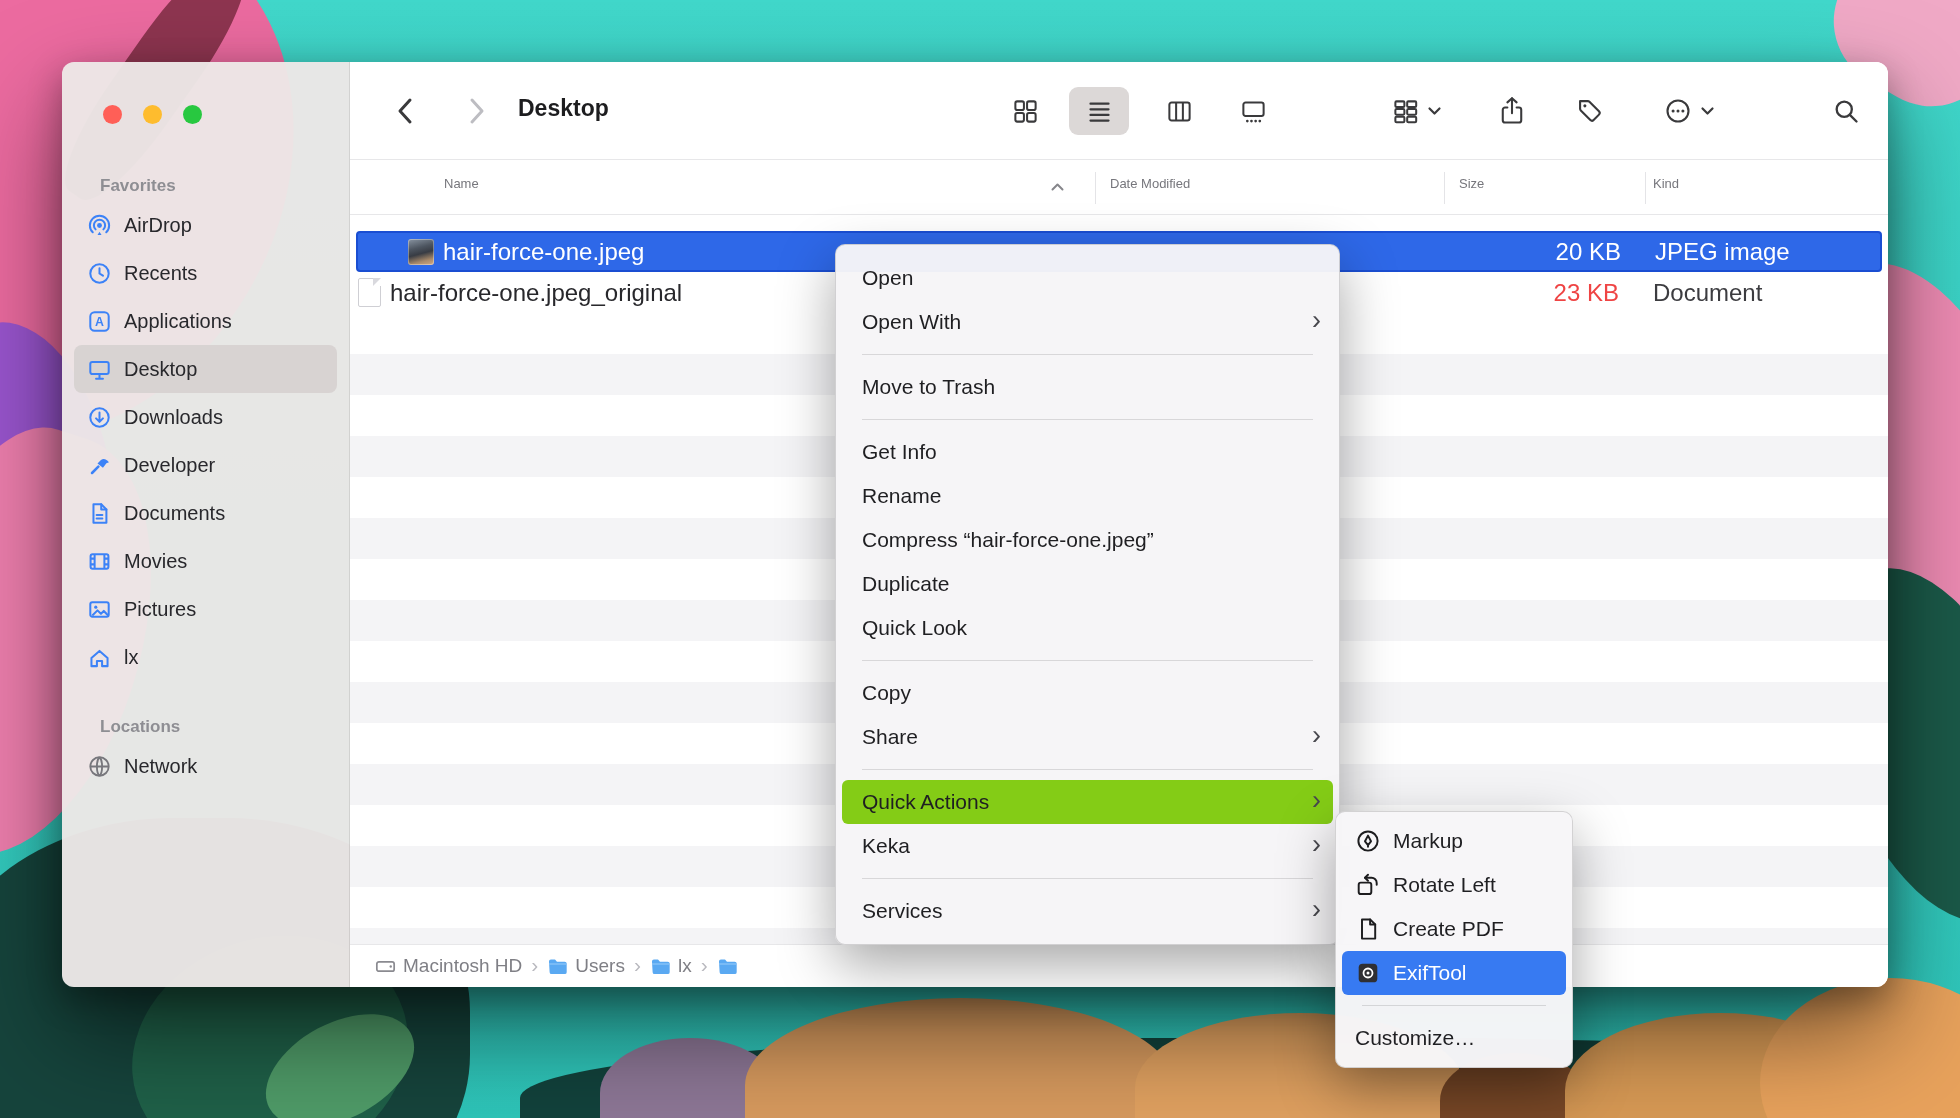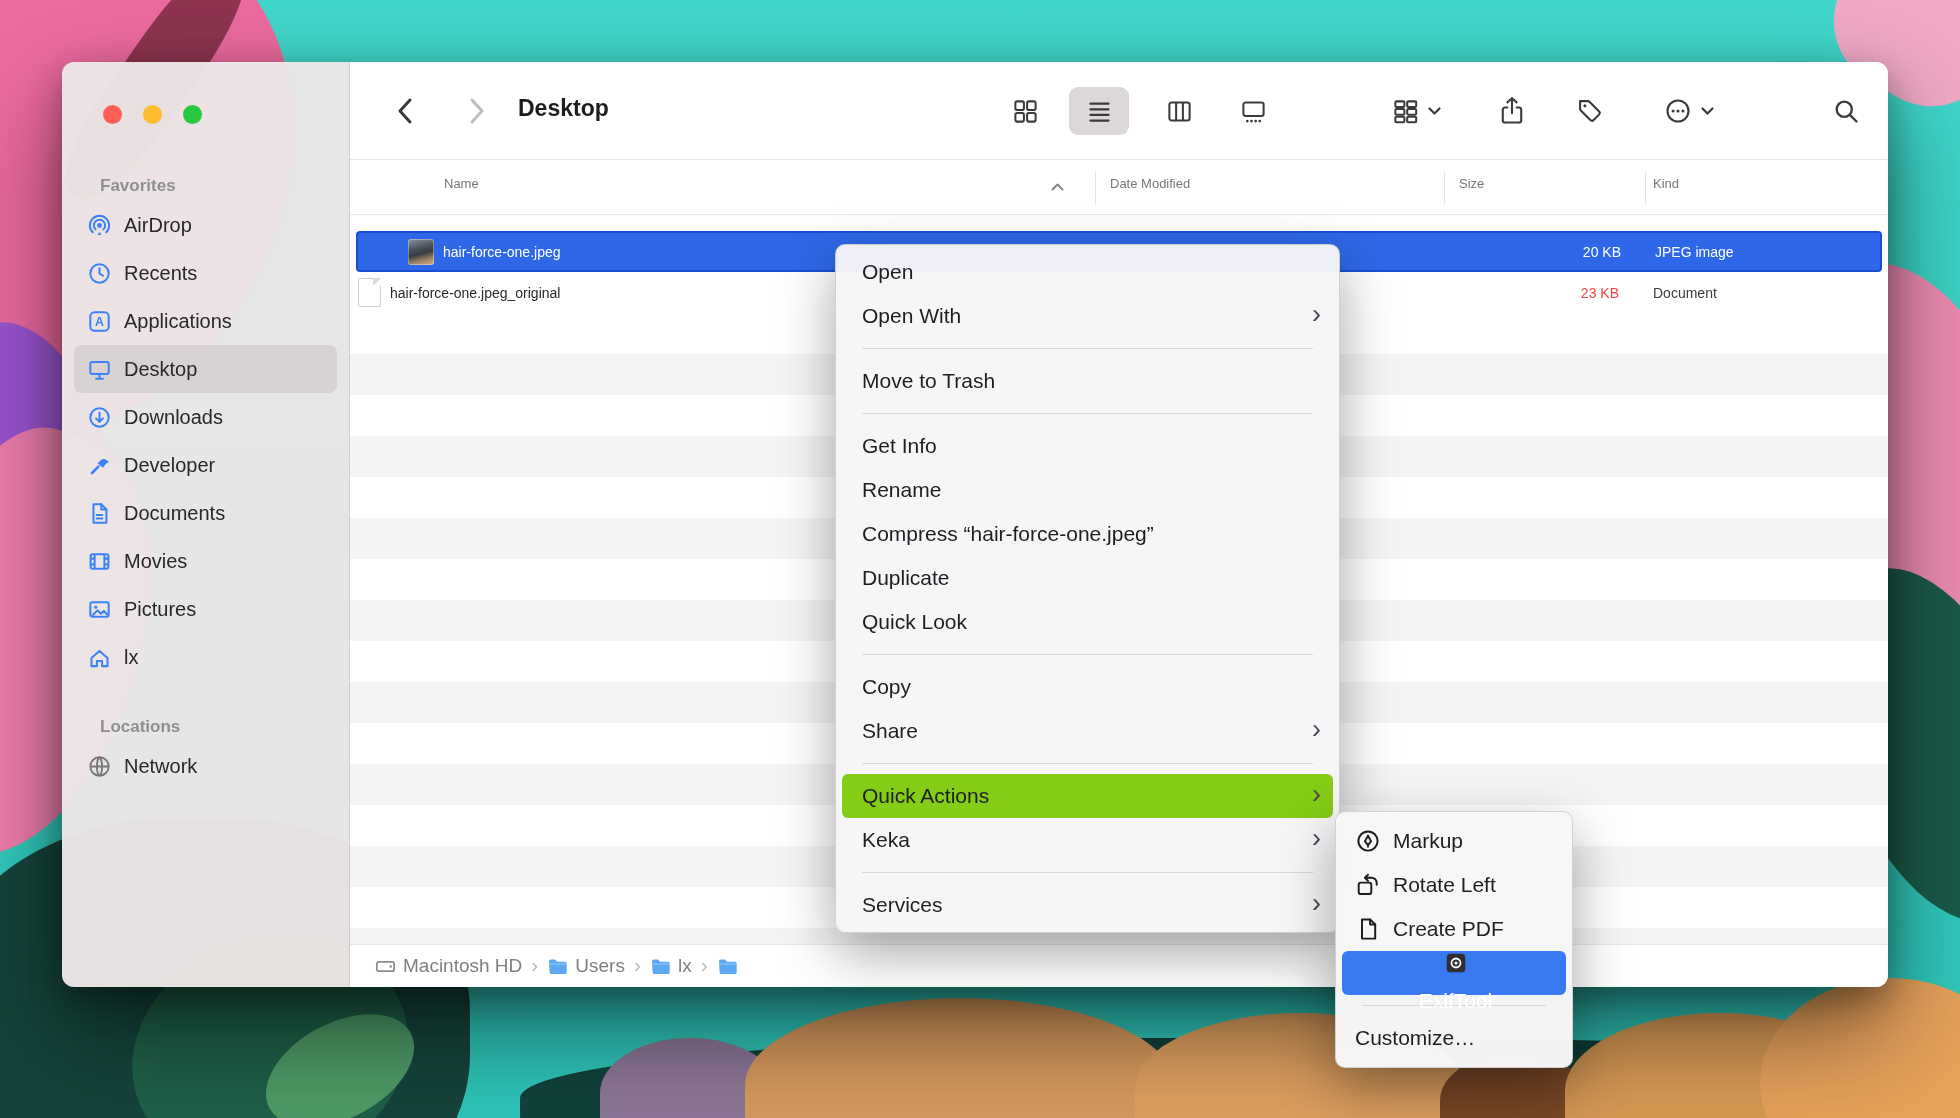--- a/index.html
+++ b/index.html
@@ -57,21 +57,21 @@
   .col-name{ left:94px; } .col-date{ left:760px; } .col-size{ left:1109px; } .col-kind{ left:1303px; }
   .sortchev { position:absolute; left:700px; top:20px; color:#86868b; }
   .vsep { position:absolute; top:12px; width:1px; height:32px; background:#e4e4e7; }
   .vsep.s1{left:745px;} .vsep.s2{left:1094px;} .vsep.s3{left:1295px;}
 
   
   .rows { position:absolute; top:153px; bottom:43px; left:0; right:0; background:#fff; }
   .stripes { position:absolute; left:0; right:0; top:139px; bottom:0;
     background:repeating-linear-gradient(180deg,#f4f4f6 0 41px,#ffffff 41px 82px); }
   .frow { position:absolute; left:6px; right:6px; height:41px; display:flex; align-items:center;
-    font-size:14px; color:#28282c; box-sizing:border-box; }
+    font-size:24px; color:#28282c; box-sizing:border-box; }
   .frow.r1 { top:16px; } .frow.r2 { top:57px; }
   .frow.selected { background:#2e68e8; border:2px solid #1a4ed2; border-radius:4px; color:#fff; }
   .cell-icon { margin-left:52px; flex:0 0 auto; }
   .frow.selected .cell-icon { margin-left:50px; }
   .c-name { margin-left:9px; font-weight:400; }
   .c-size { position:absolute; left:1088px; width:175px; text-align:right; }
   .c-kind { position:absolute; left:1297px; }
   .icon-thumb { width:26px; height:26px; border-radius:3px;
     background:linear-gradient(165deg,#8a95a3 0%,#4d5560 35%,#383c44 55%,#a98a6a 80%,#d3ab83 100%);
     box-shadow:inset 0 0 0 1px rgba(255,255,255,.35); }
@@ -84,34 +84,34 @@
   
   .pathbar { position:absolute; left:0; right:0; bottom:0; height:43px; box-sizing:border-box;
     border-top:1px solid #e7e7e9; background:#fff; border-radius:0 0 12px 0;
     display:flex; align-items:center; padding-left:25px; gap:9px; font-size:19px; color:#7f7f85; }
   .pitem { display:flex; align-items:center; gap:7px; }
   .psep { color:#b9b9bf; font-size:21px; transform:translateY(-1px); }
 
   
   .ctx { position:absolute; left:835px; top:244px; width:505px; z-index:50; box-sizing:border-box;
     background:rgba(246,245,247,.97); border:1px solid rgba(0,0,0,.15); border-radius:10px;
-    box-shadow:0 20px 55px rgba(0,0,0,.35); padding:5px 0; }
+    box-shadow:0 20px 55px rgba(0,0,0,.35); padding:11px 0; }
   .mitem { height:44px; margin:0 6px; border-radius:6px; display:flex; align-items:center;
     padding:0 12px 0 20px; font-size:21px; color:#1f1f22; cursor:default; }
   .mitem.hl-gray { background:#84cc16; }
   .mi-arrow { margin-left:auto; font-size:27px; color:#48484e; line-height:0; transform:translateY(-2px); }
   .msep { height:1px; background:rgba(0,0,0,.12); margin:10px 26px; }
 
   
   .sub { position:absolute; left:1335px; top:811px; width:238px; z-index:60; box-sizing:border-box;
     background:rgba(247,246,248,.98); border:1px solid rgba(0,0,0,.15); border-radius:10px;
     box-shadow:0 20px 55px rgba(0,0,0,.35); padding:7px 0; }
   .sitem { height:44px; margin:0 6px; border-radius:6px; display:flex; align-items:center; gap:12px;
     padding:0 10px 0 13px; font-size:21px; color:#1f1f22; cursor:default; }
-  .sitem.selected { background:#377af2; color:#ffffff;flex-direction:column; }
+  .sitem.selected { background:#377af2; color:#ffffff; }
   .subicon { width:26px; flex:0 0 26px; display:flex; justify-content:center; color:#1d1d1f; }
   .sitem.selected .subicon { color:#ffffff; }
 </style>
 </head>
 <body>
 
 <div class="wp">
   <div class="blob" style="left:-150px;top:-90px;width:430px;height:540px;background:#ec6ba0;border-radius:45% 55% 60% 40%;transform:rotate(24deg);"></div>
   <div class="blob" style="left:120px;top:-60px;width:70px;height:280px;background:#8e3550;border-radius:40%;transform:rotate(35deg);"></div>
   <div class="blob" style="left:-60px;top:320px;width:170px;height:310px;background:#9a55cf;border-radius:50%;transform:rotate(-12deg);"></div>

